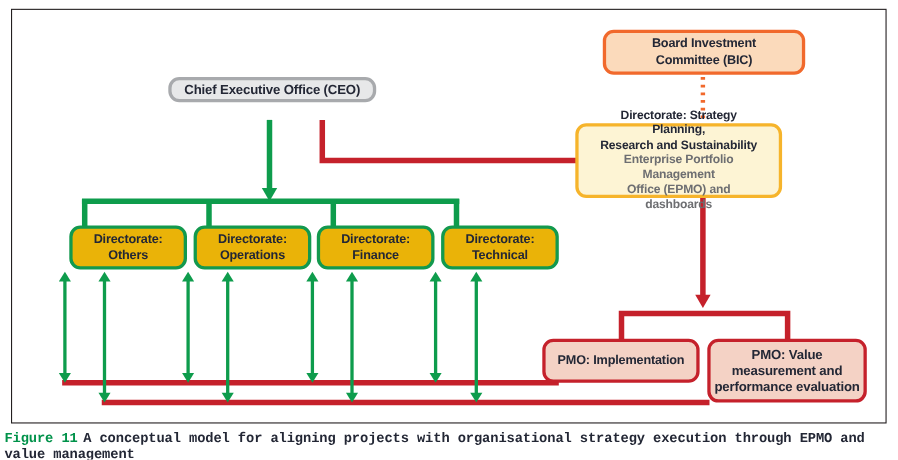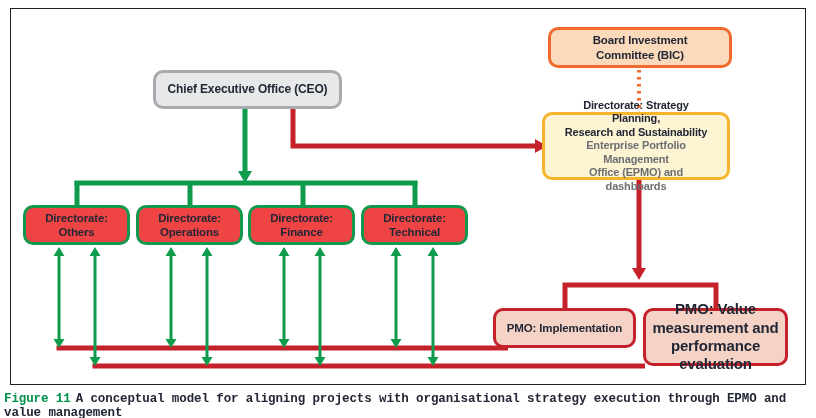--- a/index.html
+++ b/index.html
@@ -11,29 +11,29 @@
     position:absolute;left:10px;top:8px;width:796px;height:377px;
     border:1.5px solid #231f20;background:#fff;box-sizing:border-box;
   }
   svg.connectors{position:absolute;left:0;top:0;width:816px;height:418px;}
   .node{
     position:absolute;box-sizing:border-box;border-radius:10px;
     display:flex;align-items:center;justify-content:center;text-align:center;
     font-weight:bold;font-size:11.5px;line-height:1.22;letter-spacing:-0.15px;
     white-space:pre-line;color:#232735;
   }
-  .node-ceo{left:153px;top:70px;width:189px;height:39px;background:#e7e8e9;border:3px solid #a8aaad;font-size:12px;}
+  .node-ceo{left:153px;top:70px;width:189px;height:23px;background:#e7e8e9;border:3px solid #a8aaad;font-size:12px;}
   .node-bic{left:548px;top:27px;width:184px;height:41px;background:#fbdabb;border:3px solid #f1692c;}
-  .node-epmo{left:542px;top:112px;width:188px;height:68px;background:#fdf4d4;border:3px solid #f6b42b;flex-direction:column;font-size:11px;padding:2px 19px;}
+  .node-epmo{left:523px;top:112px;width:188px;height:68px;background:#fdf4d4;border:3px solid #f6b42b;flex-direction:column;font-size:11px;padding:2px 19px;}
   .node-epmo .subtitle{font-weight:bold;color:#6d6e71;}
-  .node-dir{top:205px;width:107px;height:40px;background:#ef4444;border:3px solid #13994e;}
+  .node-dir{top:205px;width:107px;height:40px;background:#eab308;border:3px solid #13994e;margin-left:40px;}
   .node-d1{left:23px;} .node-d2{left:136px;} .node-d3{left:248px;} .node-d4{left:361px;}
   .node-pmo{background:#f4d2c5;border:3.5px solid #c5212b;}
   .node-pmo1{left:493px;top:308px;width:143px;height:40px;text-align:center;}
-  .node-pmo2{left:643px;top:308px;width:145px;height:58px;font-size:15px;padding:0 1px;}
+  .node-pmo2{left:643px;top:308px;width:145px;height:58px;font-size:12px;padding:0 1px;}
   .caption{
     position:absolute;left:4px;top:392px;width:808px;
     font-size:12.5px;font-weight:bold;color:#232735;letter-spacing:-0.1px;font-family:Liberation Mono, monospace;
   }
   .caption .fig-label{color:#00924a;margin-right:5px;}
 </style>
 </head>
 <body>
 
 <div class="canvas">

